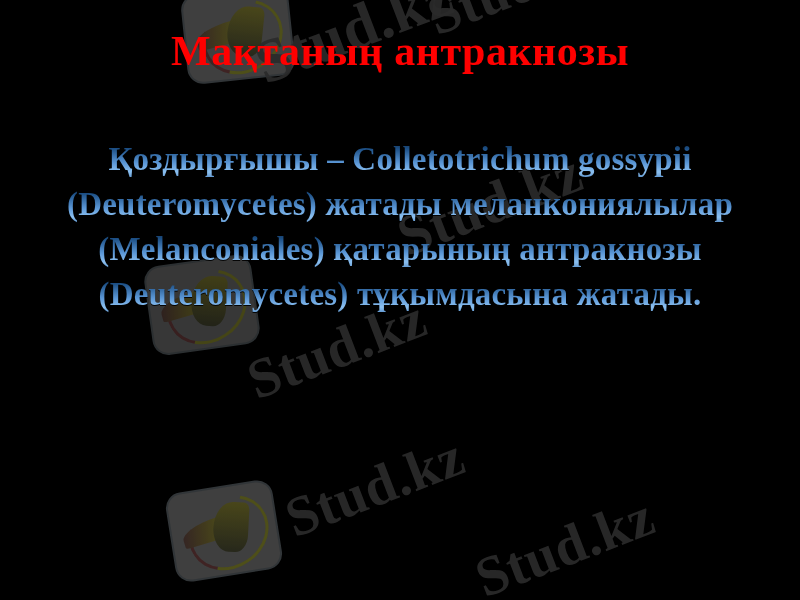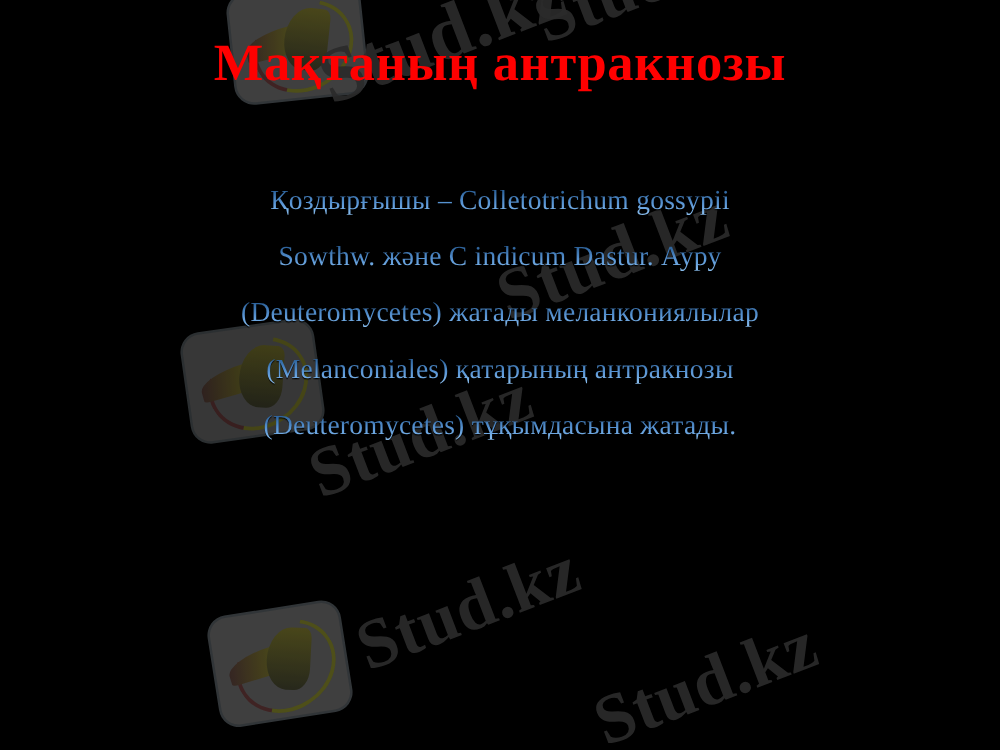--- a/index.html
+++ b/index.html
@@ -90,22 +90,22 @@
     line-height: 1.0;
     letter-spacing: 0.5px;
   }
   .body-block {
     position: absolute;
     top: 137px;
     left: 0;
     right: 0;
   }
   .body-line {
-    font-size: 22px;
-    font-weight: 400;
+    font-size: 33px;
+    font-weight: 700;
     line-height: 45px;
     letter-spacing: 0.2px;
     background-image: linear-gradient(180deg,
         #0c1d35 0%,
         #1c4f85 26%,
         #5b97d6 58%,
         #8cc0f0 78%,
         #3d76b5 100%);
     -webkit-background-clip: text;
     background-clip: text;
@@ -151,20 +151,19 @@
     <div class="wm-text" style="left:430px; top:-14px; font-size:56px; transform:rotate(-21deg); opacity:0.92;">Stud.kz</div>
 
     <div class="wm-text" style="left:250px; top:350px; font-size:56px; transform:rotate(-21deg); opacity:0.92;">Stud.kz</div>
   </div>
 
   <div class="content">
     <div class="slide-title">Мақтаның  антракнозы</div>
 
     <div class="body-block">
       <div class="body-line">Қоздырғышы – Colletotrichum  gossypii</div>
-      <div class="body-line">Sowthw. және С indicum  Dastur. Ауру</div>
       <div class="body-line">(Deuteromycetes) жатады меланкониялылар</div>
       <div class="body-line">(Melanconiales) қатарының   антракнозы</div>
       <div class="body-line">(Deuteromycetes) тұқымдасына  жатады.</div>
     </div>
   </div>
 
 </div>
 
 </body></html>

